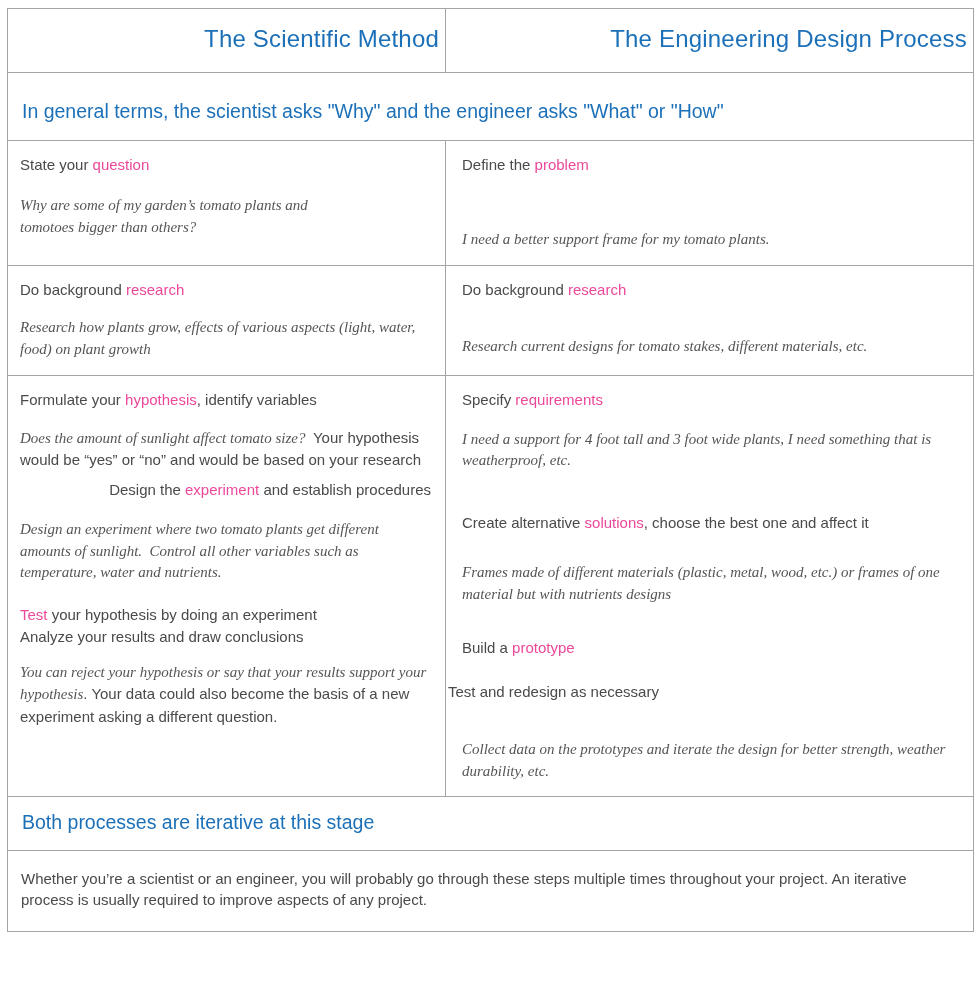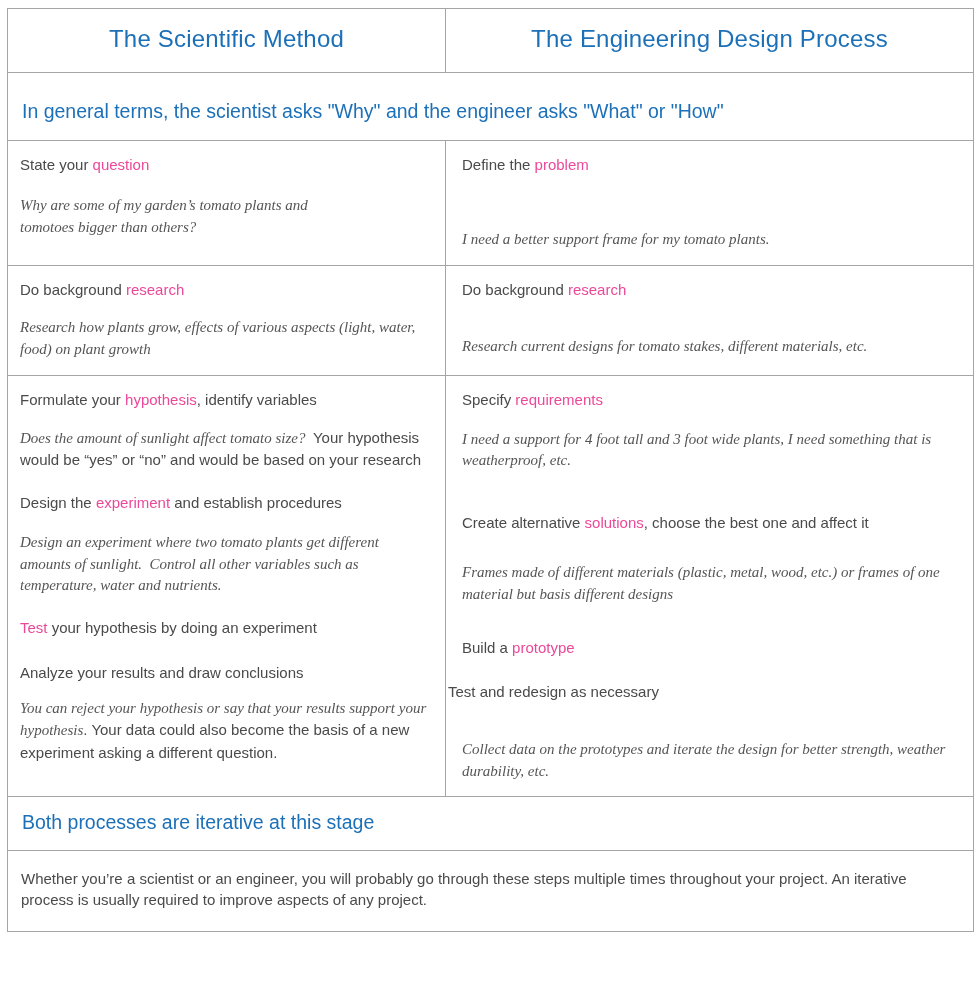--- a/index.html
+++ b/index.html
@@ -20,21 +20,21 @@
     vertical-align:top;
     font-size:15px;
     line-height:1.45;
     color:#4a4a4a;
   }
   col.left-col  { width:438px; }
   col.right-col { width:528px; }
 
   
   tr.header-row td {
-    text-align:center;
+    text-align:right;
     color:#1c70b8;
     font-size:24px;
     font-weight:500;
     letter-spacing:0.2px;
     padding:13px 6px 15px 6px;
   }
 
   
   td.banner {
     color:#1c70b8;
@@ -53,24 +53,24 @@
   
   .q-ital { margin-top:19px; max-width:332px; }
   .p-ital { margin-top:53px; }
 
   
   .res-ital-l { margin-top:17px; }
   .res-ital-r { margin-top:36px; }
 
   
   .l-p2 { margin-top:16px; }
-  .l-p3 { margin-top:21px; }
+  .l-p3 { margin-top:8px;text-align:right; }
   .l-p4 { margin-top:18px; max-width:400px; }
   .l-p5 { margin-top:20px; }
-  .l-p6 { margin-top:23px; }
+  .l-p6 { }
   .l-p7 { margin-top:13px; }
 
   
   .r-p2 { margin-top:18px; }
   .r-p3 { margin-top:40px; }
   .r-p4 { margin-top:28px; }
   .r-p5 { margin-top:32px; }
   .r-p6 { margin-top:22px; margin-left:-14px; color:#4a4a4a; }
   .r-p7 { margin-top:36px; }
 
@@ -135,21 +135,21 @@
         <p class="l-p3"><span>Design the </span><b>experiment</b><span> and establish procedures</span></p>
         <p class="ital l-p4">Design an experiment where two tomato plants get different amounts of sunlight. Control all other variables such as temperature, water and nutrients.</p>
         <p class="l-p5"><b>Test</b><span> your hypothesis by doing an experiment</span></p>
         <p class="l-p6">Analyze your results and draw conclusions</p>
         <p class="l-p7"><span class="ital">You can reject your hypothesis or say that your results support your hypothesis</span><span>. Your data could also become the basis of a new experiment asking a different question.</span></p>
       </td>
       <td class="cell-right">
         <p><span>Specify </span><b>requirements</b></p>
         <p class="ital r-p2">I need a support for 4 foot tall and 3 foot wide plants, I need something that is weatherproof, etc.</p>
         <p class="r-p3"><span>Create alternative </span><b>solutions</b><span>, choose the best one and affect it</span></p>
-        <p class="ital r-p4">Frames made of different materials (plastic, metal, wood, etc.) or frames of one material but basis different designs</p>
+        <p class="ital r-p4">Frames made of different materials (plastic, metal, wood, etc.) or frames of one material but with nutrients designs</p>
         <p class="r-p5"><span>Build a </span><b>prototype</b></p>
         <p class="r-p6">Test and redesign as necessary</p>
         <p class="ital r-p7">Collect data on the prototypes and iterate the design for better strength, weather durability, etc.</p>
       </td>
     </tr>
 
     <tr>
       <td colspan="2" class="banner">Both processes are iterative at this stage</td>
     </tr>
 

